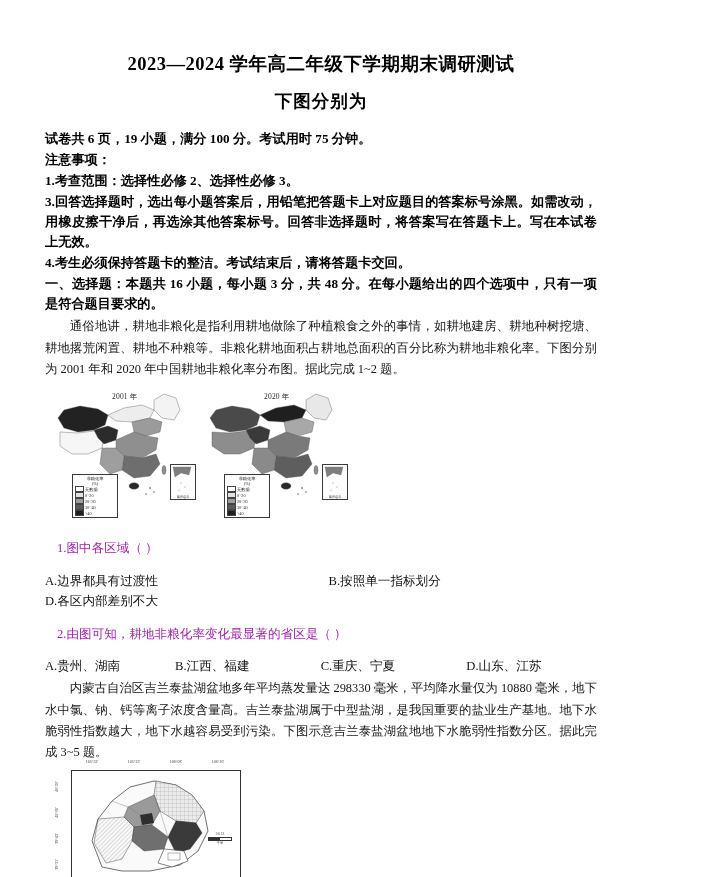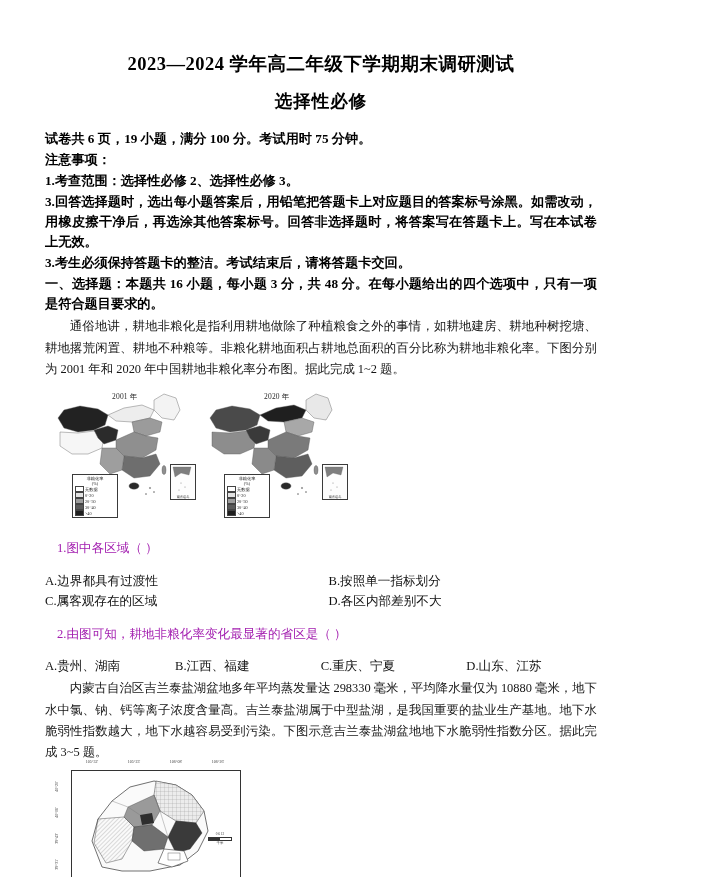--- a/index.html
+++ b/index.html
@@ -257,28 +257,28 @@
     margin: 1px auto 0 auto;
   }
   .blur { filter: blur(0.18px); }
 </style>
 </head>
 <body>
 
 <div class="page">
 
   <div class="doc-title">2023—2024 学年高二年级下学期期末调研测试</div>
-  <div class="doc-subtitle">选择性必修</div>
+  <div class="doc-subtitle">下图分别为</div>
 
   <div class="instructions">
     <p>试卷共 6 页，19 小题，满分 100 分。考试用时 75 分钟。</p>
     <p>注意事项：</p>
     <p>1.考查范围：选择性必修 2、选择性必修 3。</p>
     <p>3.回答选择题时，选出每小题答案后，用铅笔把答题卡上对应题目的答案标号涂黑。如需改动，用橡皮擦干净后，再选涂其他答案标号。回答非选择题时，将答案写在答题卡上。写在本试卷上无效。</p>
-    <p>3.考生必须保持答题卡的整洁。考试结束后，请将答题卡交回。</p>
+    <p>4.考生必须保持答题卡的整洁。考试结束后，请将答题卡交回。</p>
     <p class="section-head">一、选择题：本题共 16 小题，每小题 3 分，共 48 分。在每小题给出的四个选项中，只有一项是符合题目要求的。</p>
   </div>
 
   <div class="body-para">通俗地讲，耕地非粮化是指利用耕地做除了种植粮食之外的事情，如耕地建房、耕地种树挖塘、耕地撂荒闲置、耕地不种粮等。非粮化耕地面积占耕地总面积的百分比称为耕地非粮化率。下图分别为 2001 年和 2020 年中国耕地非粮化率分布图。据此完成 1~2 题。</div>
 
   <div class="fig-maps">
     <div class="map-pair">
 
       <div class="map-unit left">
         <div class="map-year">2001 年</div>
@@ -404,21 +404,20 @@
 
     </div>
   </div>
 
   <div class="question">1.图中各区域（        ）</div>
   <div class="opt-row two">
     <div>A.边界都具有过渡性</div>
     <div>B.按照单一指标划分</div>
   </div>
   <div class="opt-row two">
-    <div>C.属客观存在的区域</div>
     <div>D.各区内部差别不大</div>
   </div>
 
   <div class="question">2.由图可知，耕地非粮化率变化最显著的省区是（        ）</div>
   <div class="opt-row four">
     <div>A.贵州、湖南</div>
     <div>B.江西、福建</div>
     <div>C.重庆、宁夏</div>
     <div>D.山东、江苏</div>
   </div>

